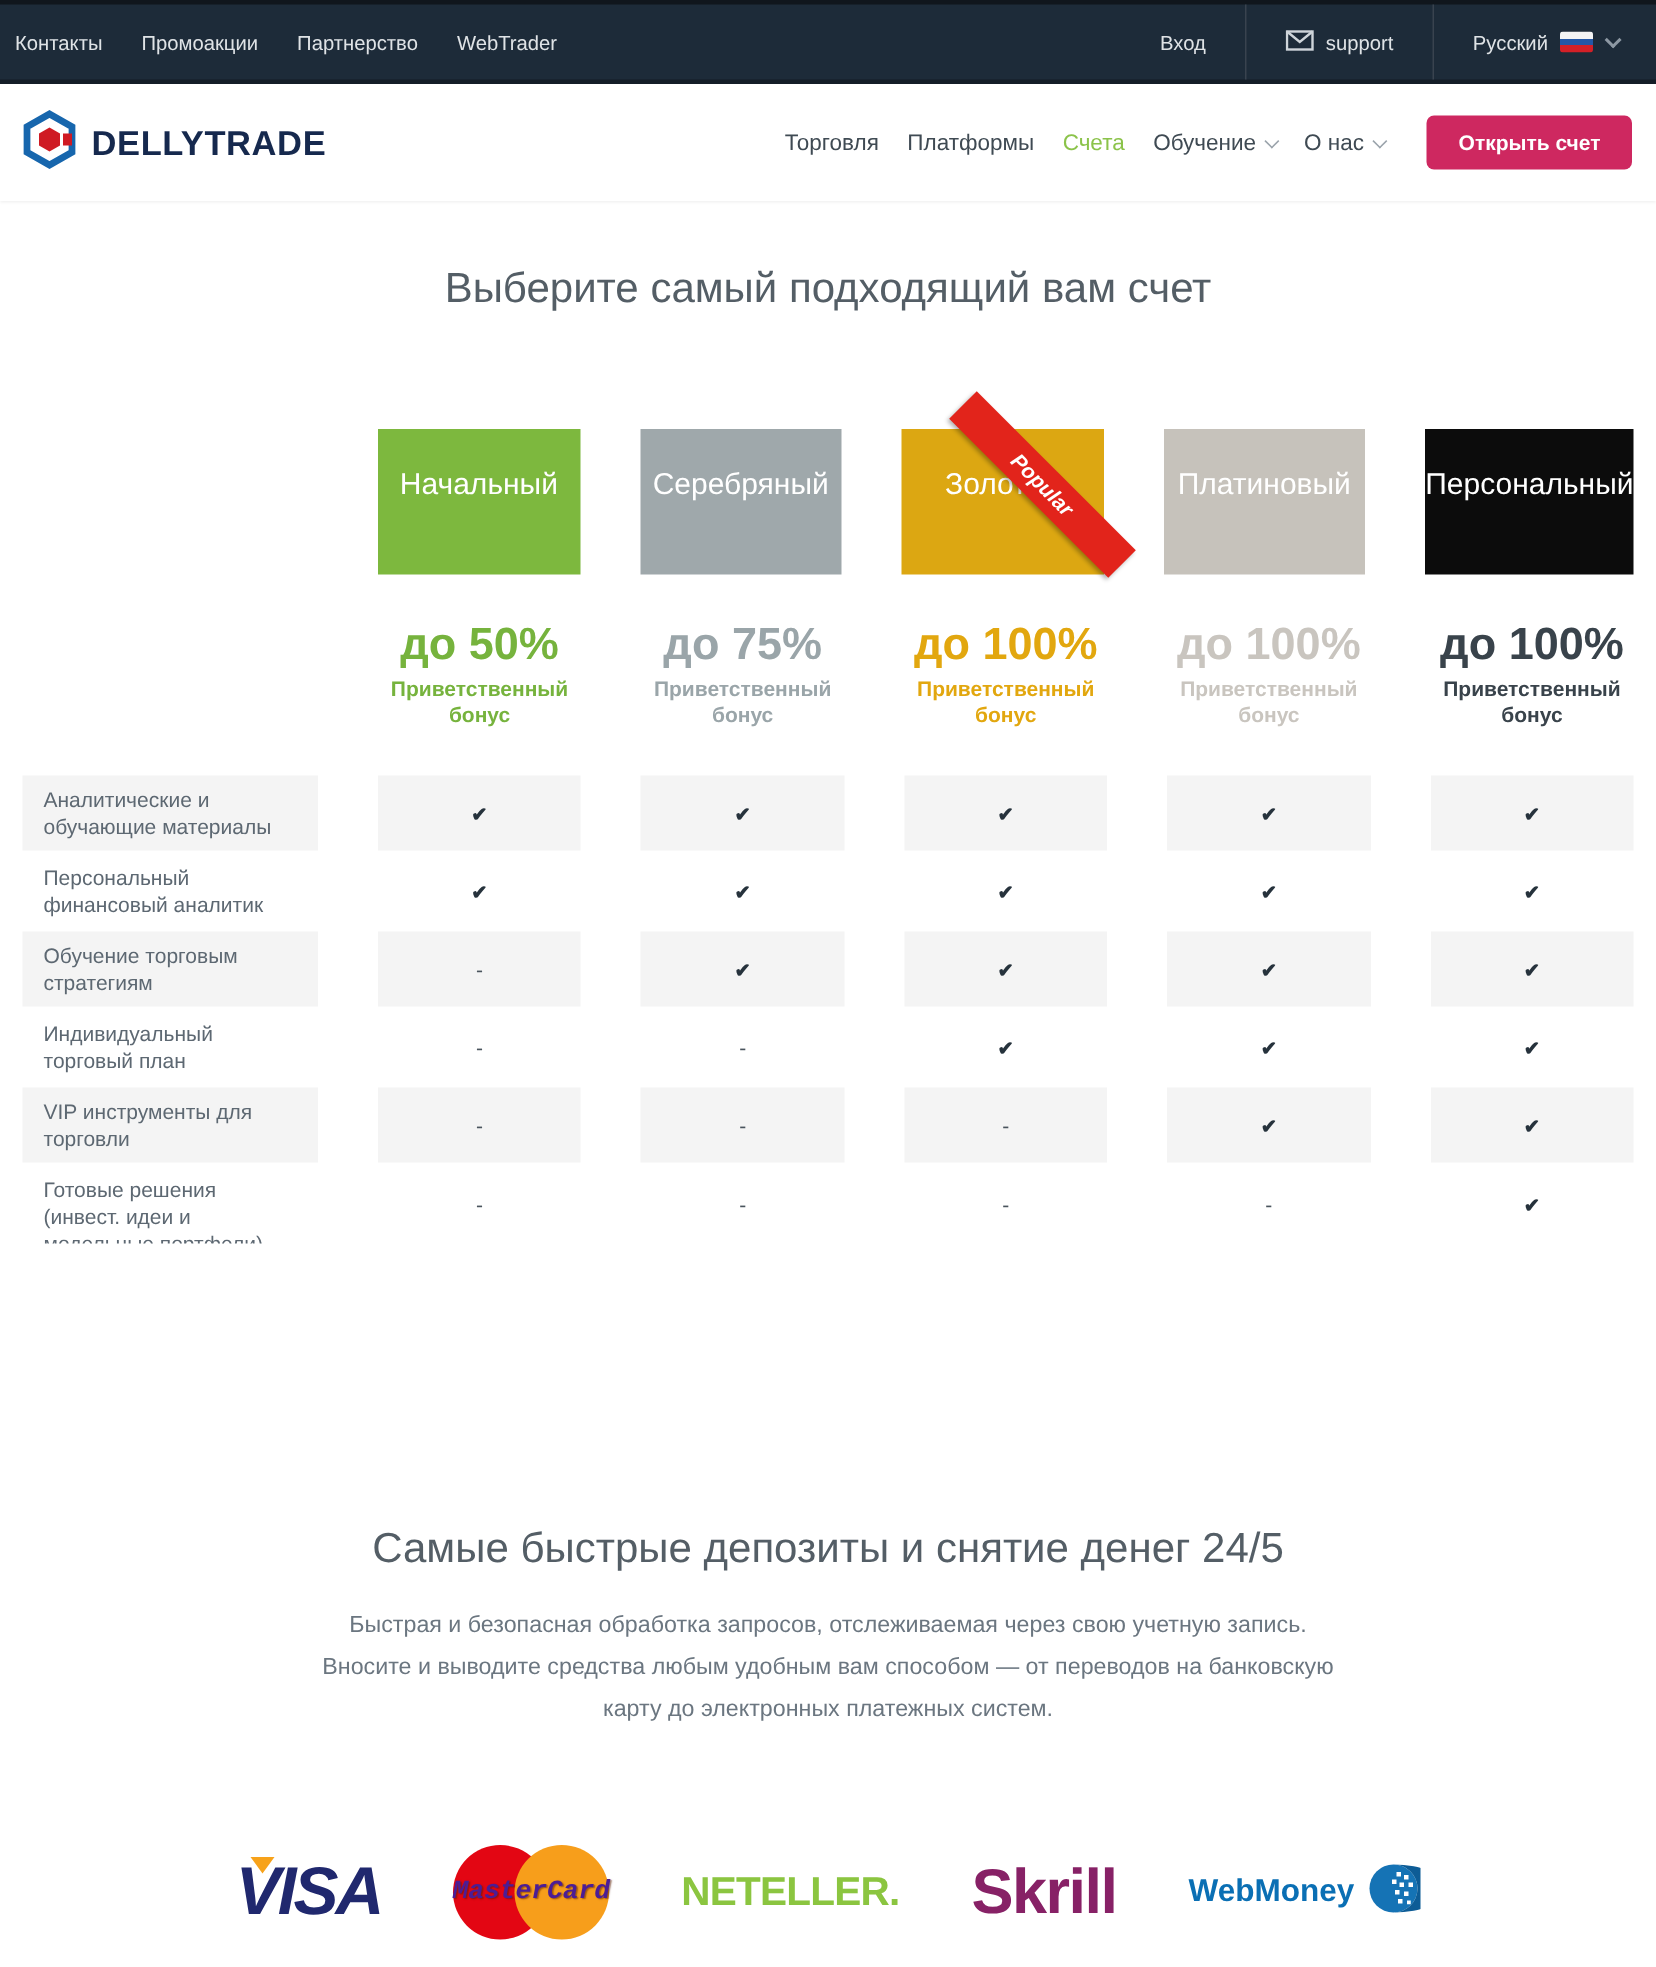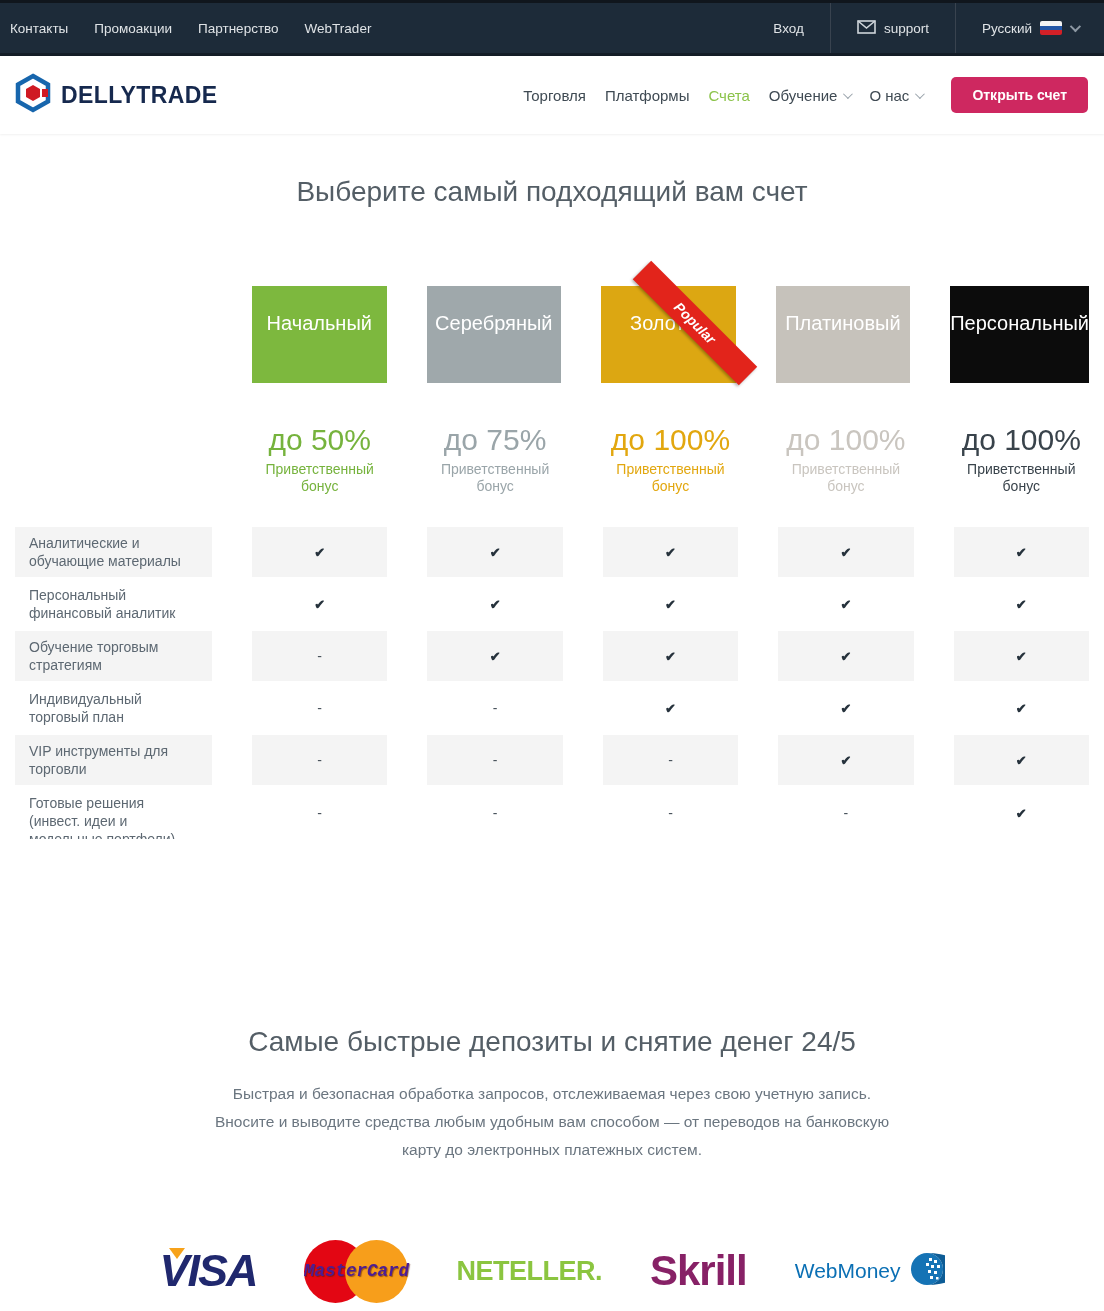--- a/index.html
+++ b/index.html
@@ -70,21 +70,21 @@
   .plan-head .plan-name { font-size: 20px; }
   .ribbon {
     position: absolute; top: 24px; right: -34px; width: 150px;
     transform: rotate(45deg);
     background: #e2241b; color: #fff;
     font-size: 14px; font-style: italic; font-weight: 700;
     text-align: center; padding: 5px 0;
     box-shadow: 0 2px 3px rgba(0,0,0,0.3);
   }
 
-  .bonus-row { margin-top: 16px; }
+  .bonus-row { margin-top: 6px; font-weight: bold; }
   .bonus-cell { text-align: center; padding: 24px 0 30px 0; }
   .bonus-amount { font-size: 30px; display: block; }
   .bonus-note { font-size: 14px; line-height: 17px; display: block; margin-top: 4px; }
 
   .feat-row { margin-top: 2px; }
   .feat-row .cell { min-height: 50px; display: flex; align-items: center; justify-content: center; }
   .feat-row .cell.gray { background: #f4f4f4; }
   .label-cell {
     justify-content: flex-start !important;
     font-size: 14px; line-height: 18px; color: #5d6872;
@@ -118,21 +118,21 @@
   .mc-red { left: 0; background: #e30613; }
   .mc-orange { right: 0; background: #f79e1b; }
   .mc-text {
     position: absolute; top: 50%; left: 50%; transform: translate(-50%, -50%);
     color: #4c1d95; font-size: 17.5px; font-weight: 700; font-style: italic;
     text-shadow: 1px 1px 1px rgba(90,30,0,0.55); white-space: nowrap; font-family: Liberation Mono, monospace;
   }
   .neteller-logo { font-size: 27px; font-weight: 900; color: #8bc540; letter-spacing: -0.5px; }
   .skrill-logo { font-size: 42px; font-weight: 800; color: #872166; letter-spacing: -1px; }
   .wm-logo { display: flex; align-items: center; gap: 8px; }
-  .wm-text { font-size: 21px; color: #0a6fb4; font-weight: 400; }
+  .wm-text { font-size: 21px; color: #0a6fb4; font-weight: 700; }
   .pay-link-row { margin-top: 34px; text-align: center; padding-bottom: 14px; }
   .pay-link { font-size: 15px; font-weight: 700; text-decoration: none; cursor: pointer; display: inline-flex; align-items: center; gap: 10px; }
   .pay-link .chev { font-size: 17px; font-weight: 400; }
 </style>
 </head>
 <body>
 
 <div class="topbar">
   <div class="topbar-left">
     <a>Контакты</a>

